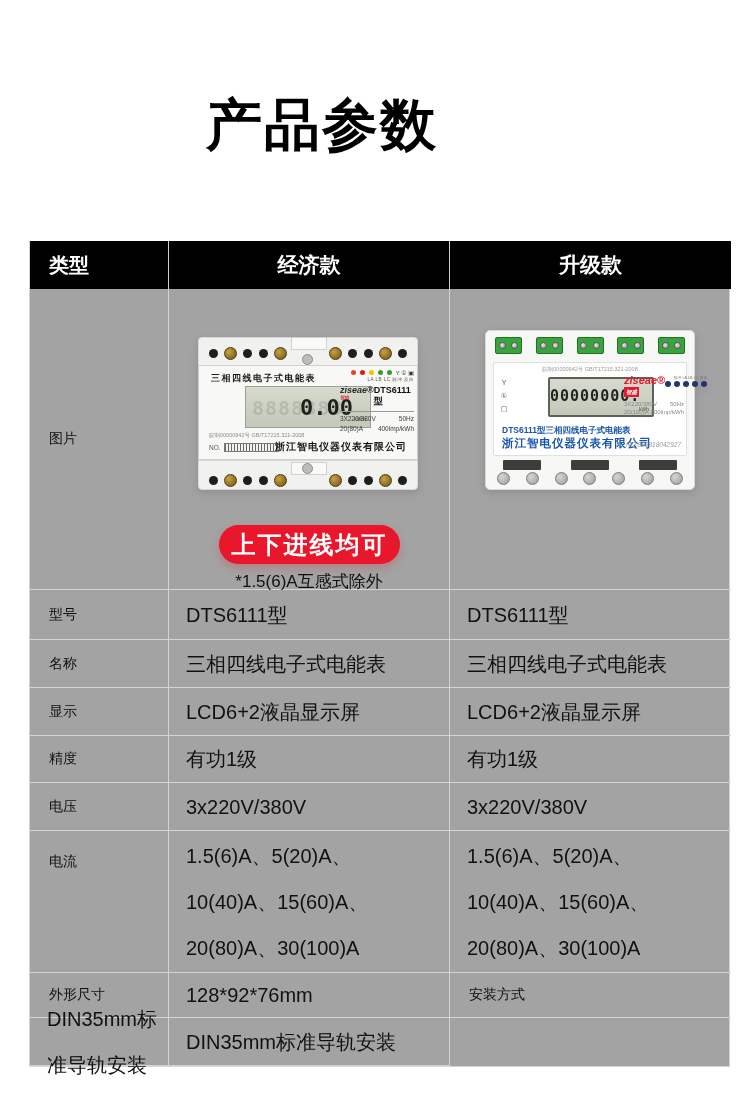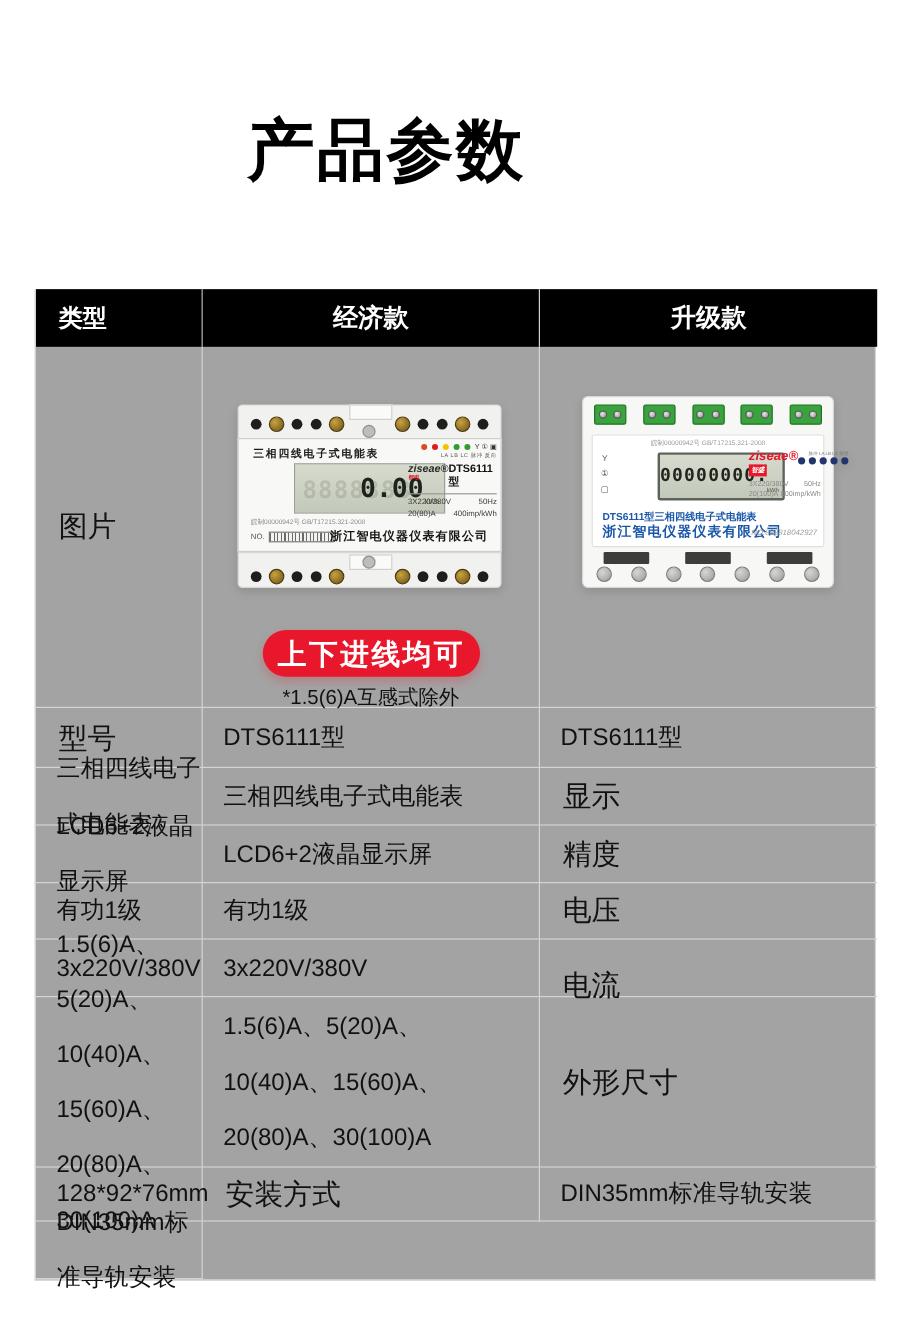--- a/index.html
+++ b/index.html
@@ -18,21 +18,21 @@
     display:grid; grid-template-columns:139px 281px 281px;
     grid-template-rows:48px 301px 50px 48px 48px 47px 48px 142px 45px 48px;
     border-left:1px solid #d4d4d4; border-right:1px solid #d4d4d4; border-bottom:1px solid #d4d4d4;
     background:#a3a3a3;
   }
   .cell { border-bottom:1px solid #d4d4d4; border-right:1px solid #d4d4d4; display:flex; align-items:center; }
   .cell:nth-child(3n){ border-right:none; }
   .th { background:#000; color:#fff; font-weight:bold; font-size:21px; border-right:1px solid #cfcfcf; border-bottom:none; }
   .th.label { justify-content:flex-start; padding-left:19px; font-size:20px; }
   .th.center { justify-content:center; }
-  .row-label { padding-left:19px; font-size:24px; color:#111; }
+  .row-label { padding-left:19px; font-size:14px; color:#111; }
   .val { padding-left:17px; font-size:20px; color:#111; white-space:pre-line; line-height:46px; }
   .img-cell { position:relative; border-right:1px solid #d4d4d4; border-bottom:1px solid #d4d4d4; }
   .img-cell.last { border-right:none; }
   
   .pill {
     position:absolute; height:39px; border-radius:20px; background:#e8172b;
     color:#fff; font-size:24px; font-weight:bold; letter-spacing:2px;
     display:flex; align-items:center; justify-content:center;
     box-shadow:0 4px 8px rgba(232,23,43,.25);
   }
@@ -265,20 +265,21 @@
           <span class="bscrew"></span>
           <span class="bscrew"></span>
       </div>
     </div>
   </div>
 
   <div class="cell row-label">型号</div>
   <div class="cell val">DTS6111型</div>
   <div class="cell val">DTS6111型</div>
 
+  <div class="cell row-label">名称</div>
   <div class="cell val">三相四线电子式电能表</div>
   <div class="cell val">三相四线电子式电能表</div>
 
   <div class="cell row-label">显示</div>
   <div class="cell val">LCD6+2液晶显示屏</div>
   <div class="cell val">LCD6+2液晶显示屏</div>
 
   <div class="cell row-label">精度</div>
   <div class="cell val">有功1级</div>
   <div class="cell val">有功1级</div>

